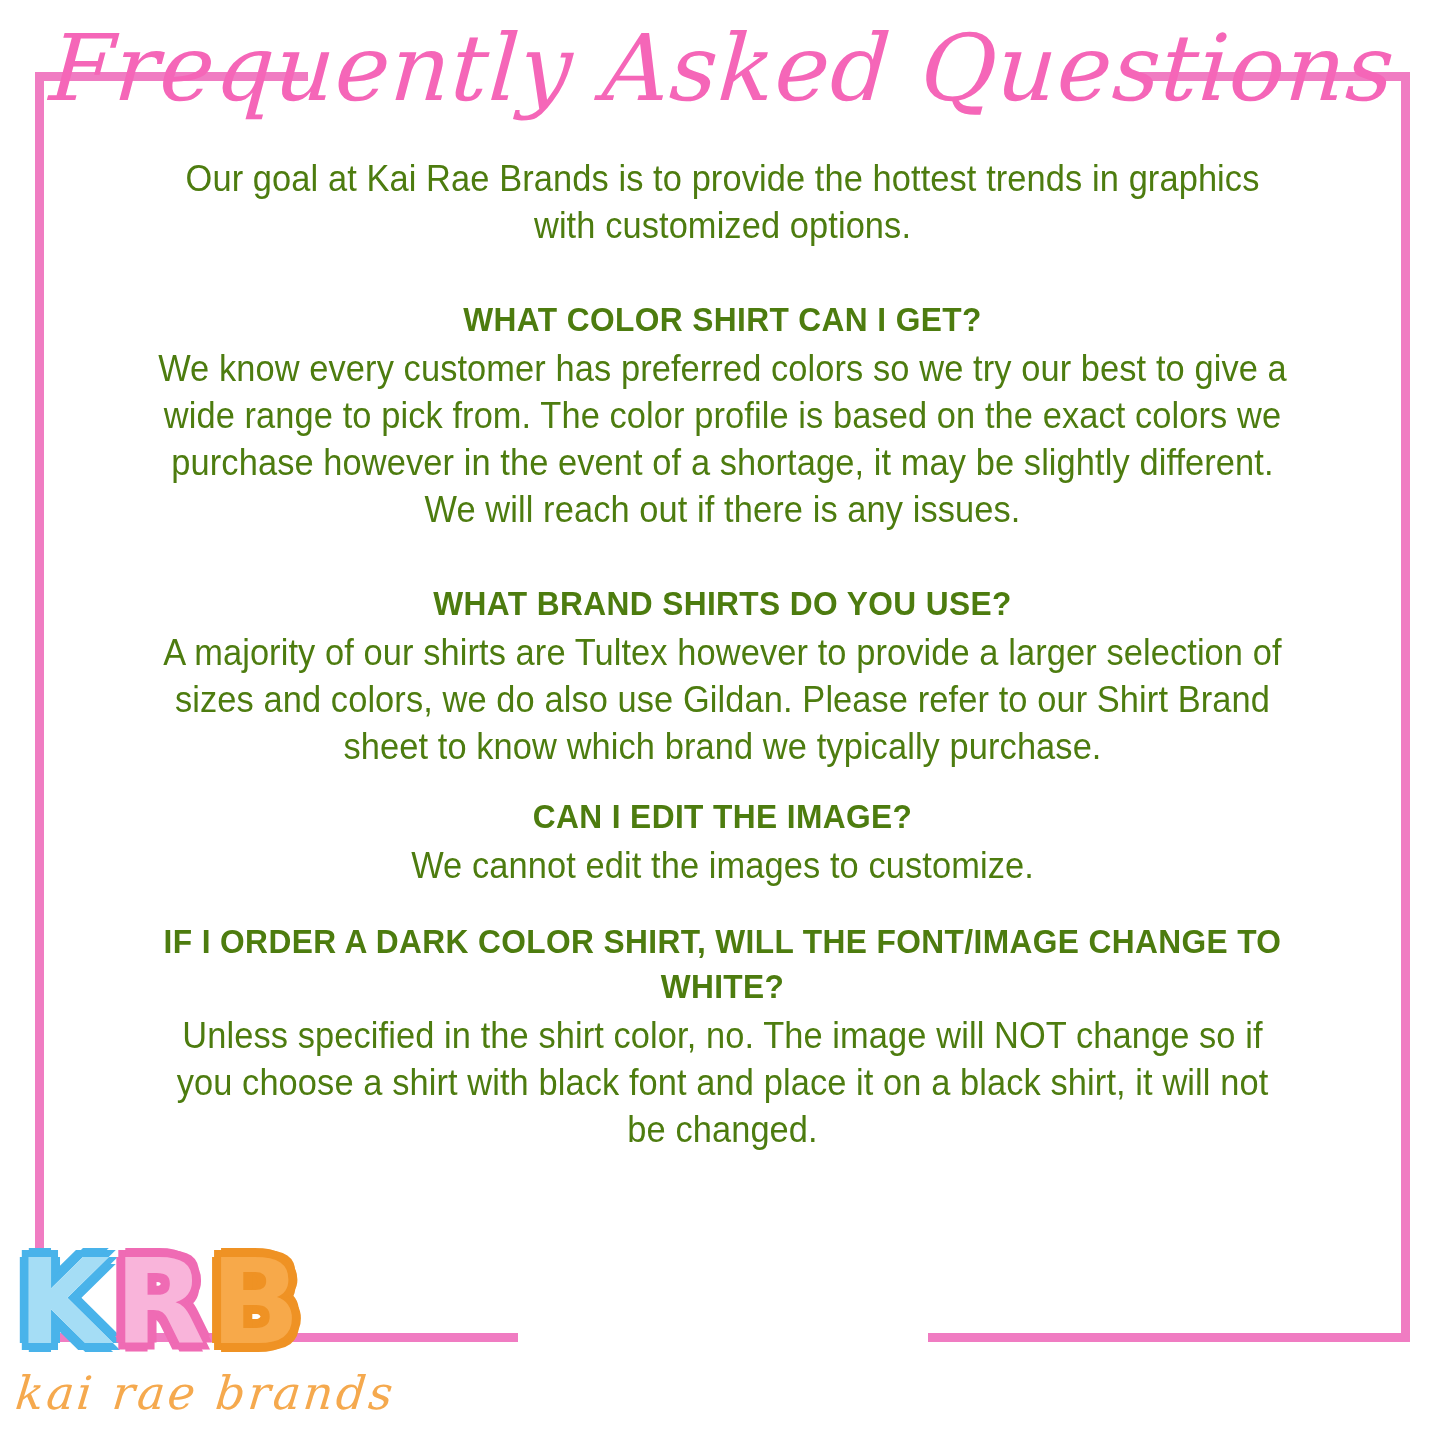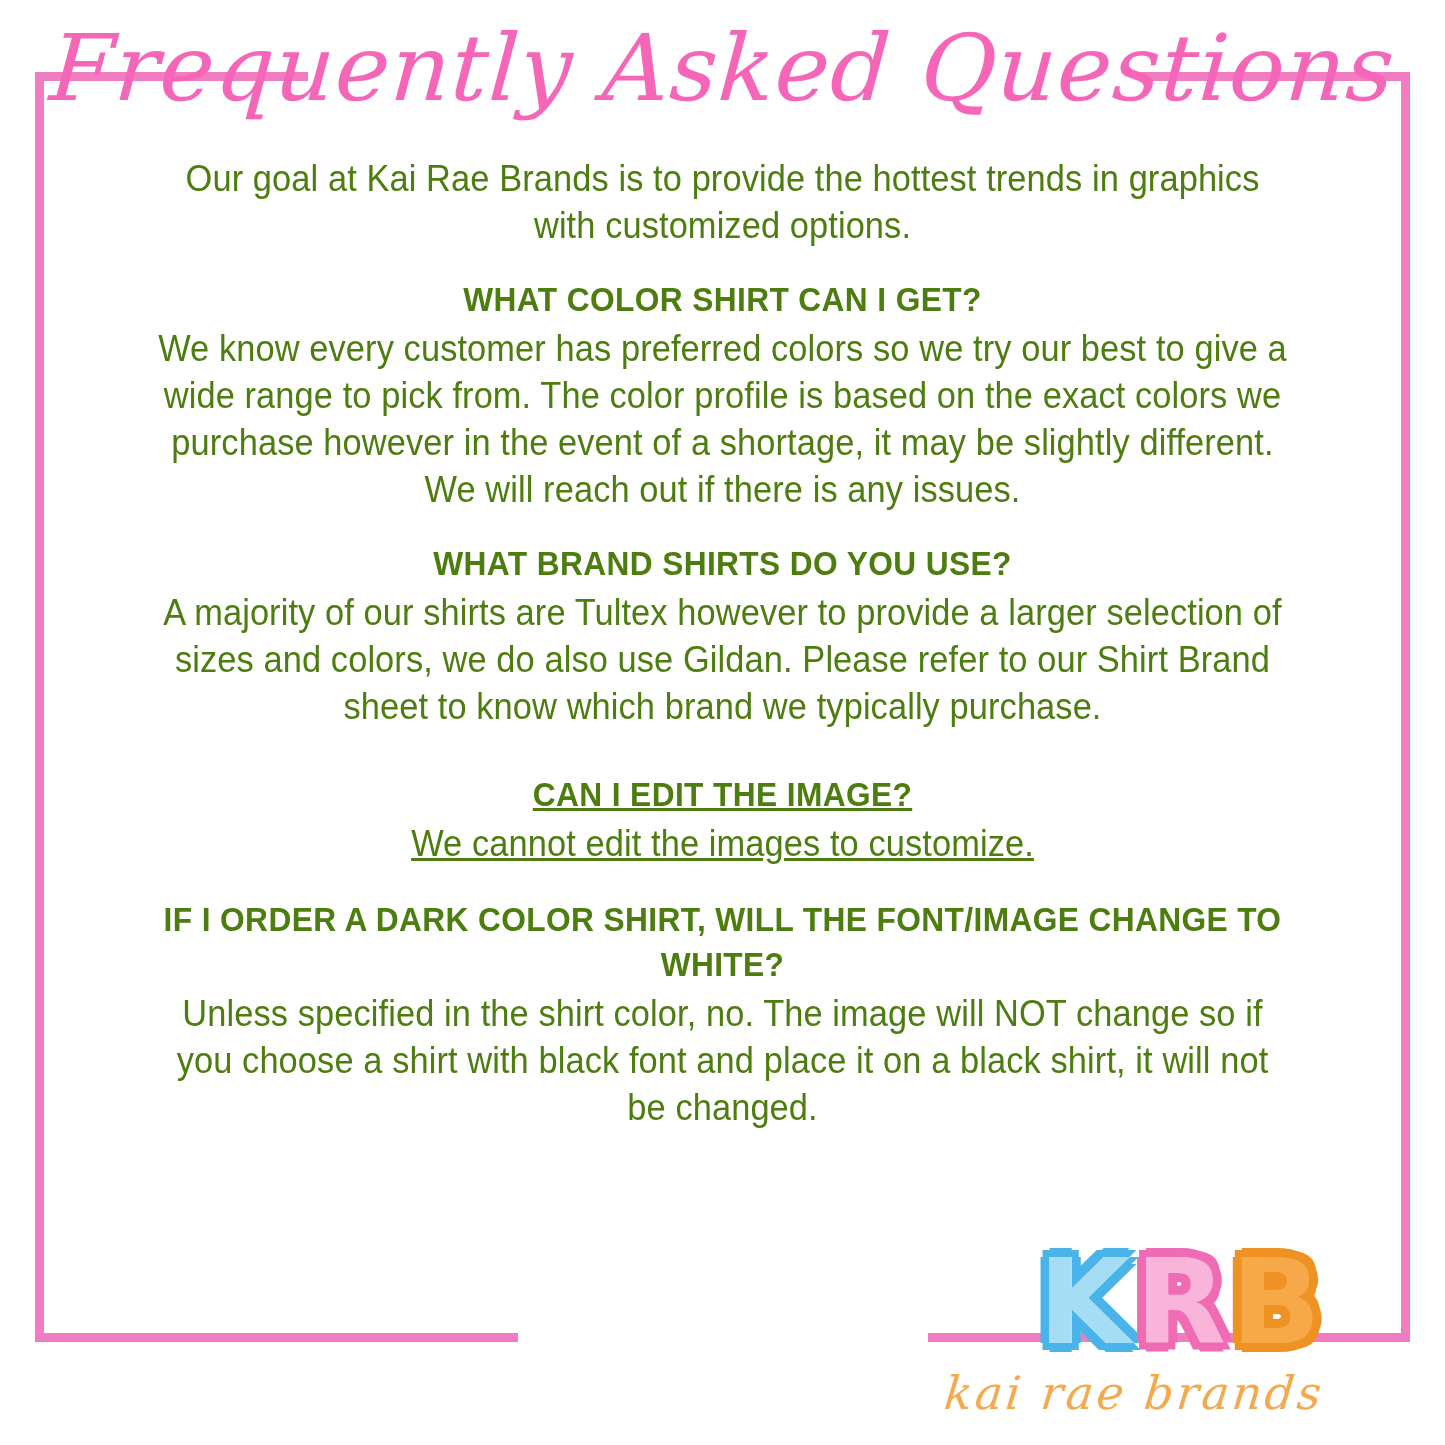--- a/index.html
+++ b/index.html
@@ -67,21 +67,21 @@
     font-family: "Liberation Sans Narrow", "Liberation Sans", sans-serif;
     font-size: 37px;
     line-height: 47px;
     font-weight: 400;
     letter-spacing: 0.1px;
     margin: 0;
     padding: 0 20px;
     transform: scaleX(0.93);
   }
 
-  .qa-block { margin-top: 28px; }
+  .qa-block { margin-top: 48px; }
 
   .q {
     font-family: "Liberation Sans Narrow", "Liberation Sans", sans-serif;
     font-weight: 700;
     font-size: 33px;
     line-height: 45px;
     letter-spacing: 0.4px;
     margin: 0 0 3px 0;
     transform: scaleX(0.96);
   }
@@ -91,31 +91,31 @@
     font-weight: 400;
     font-size: 37px;
     line-height: 47px;
     letter-spacing: 0.1px;
     margin: 0;
     padding: 0 8px;
     transform: scaleX(0.93);
   }
 
   .block-2 { }
-  .block-3 { margin-top: 42px; text-decoration: underline; }
+  .block-3 { margin-top: 24px; }
   .block-4 { margin-top: 30px; }
   .wide .q { padding: 0; }
 
   
   #logo {
     position: absolute;
-    left: 4px;
+    left: 16px;
     top: 1243px;
     width: 1320px;
-    text-align: right;
+    text-align: left;
   }
   #logo-letters {
     font-family: "DejaVu Sans", sans-serif;
     font-weight: 700;
     font-size: 118px;
     line-height: 118px;
     letter-spacing: 1px;
     white-space: nowrap;
   }
   #logo-letters span {

